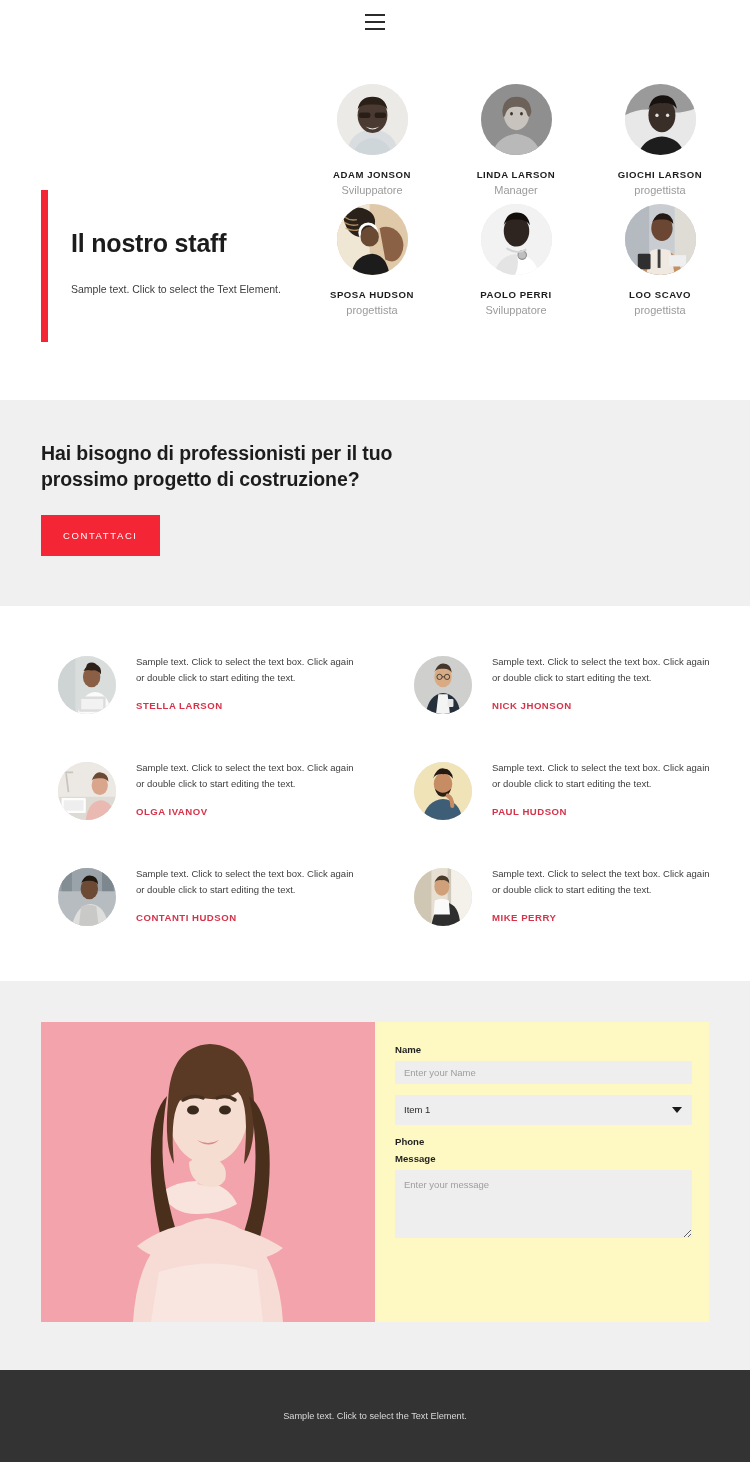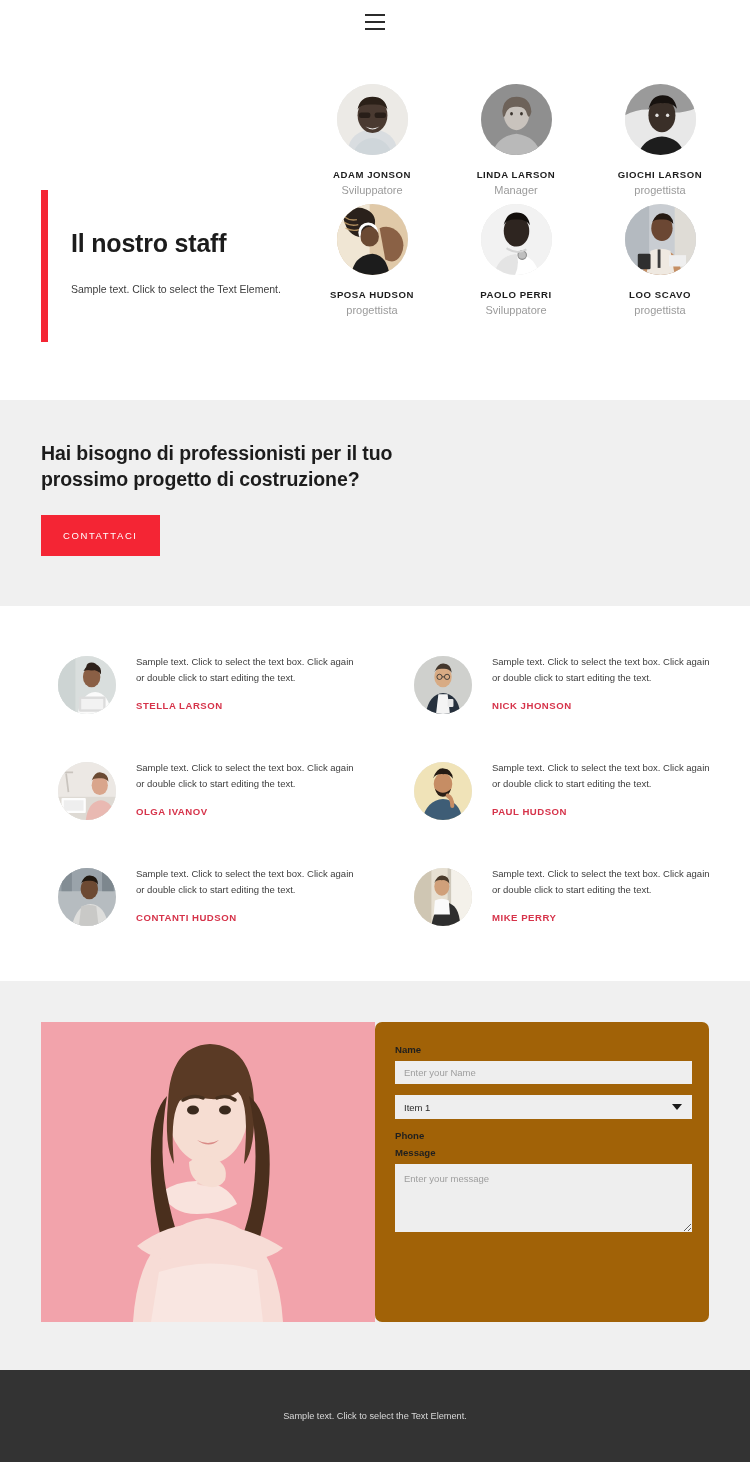--- a/index.html
+++ b/index.html
@@ -174,23 +174,22 @@
   .contact-photo {
     width: 334px;
     flex: none;
     background: #f3a5ae;
     overflow: hidden;
     position: relative;
   }
   .contact-photo svg { display: block; width: 100%; height: 100%; }
   .contact-form {
     flex: 1;
-    background: #a16207;
+    background: #fef9c3;
     padding: 22px 17px 22px 20px;
-    border-radius: 7px;
   }
   .field-label {
     font-size: 9.6px;
     font-weight: bold;
     color: #1f1f1f;
     margin-bottom: 6px;
     display: block;
   }
   .field-input,
   .field-select,
@@ -203,21 +202,21 @@
     color: #2b2b2b;
     padding: 8px 9px;
     outline: none;
     display: block;
   }
   .field-input::placeholder,
   .field-textarea::placeholder { color: #9e9e9e; }
   .field-input { height: 23px; margin-bottom: 11px; }
   .select-wrap { position: relative; margin-bottom: 11px; }
   .field-select {
-    height: 24px;
+    height: 30px;
     -webkit-appearance: none;
     appearance: none;
     padding-right: 26px;
     line-height: 10px;
   }
   .select-arrow {
     position: absolute;
     right: 10px;
     top: 50%;
     transform: translateY(-50%);

